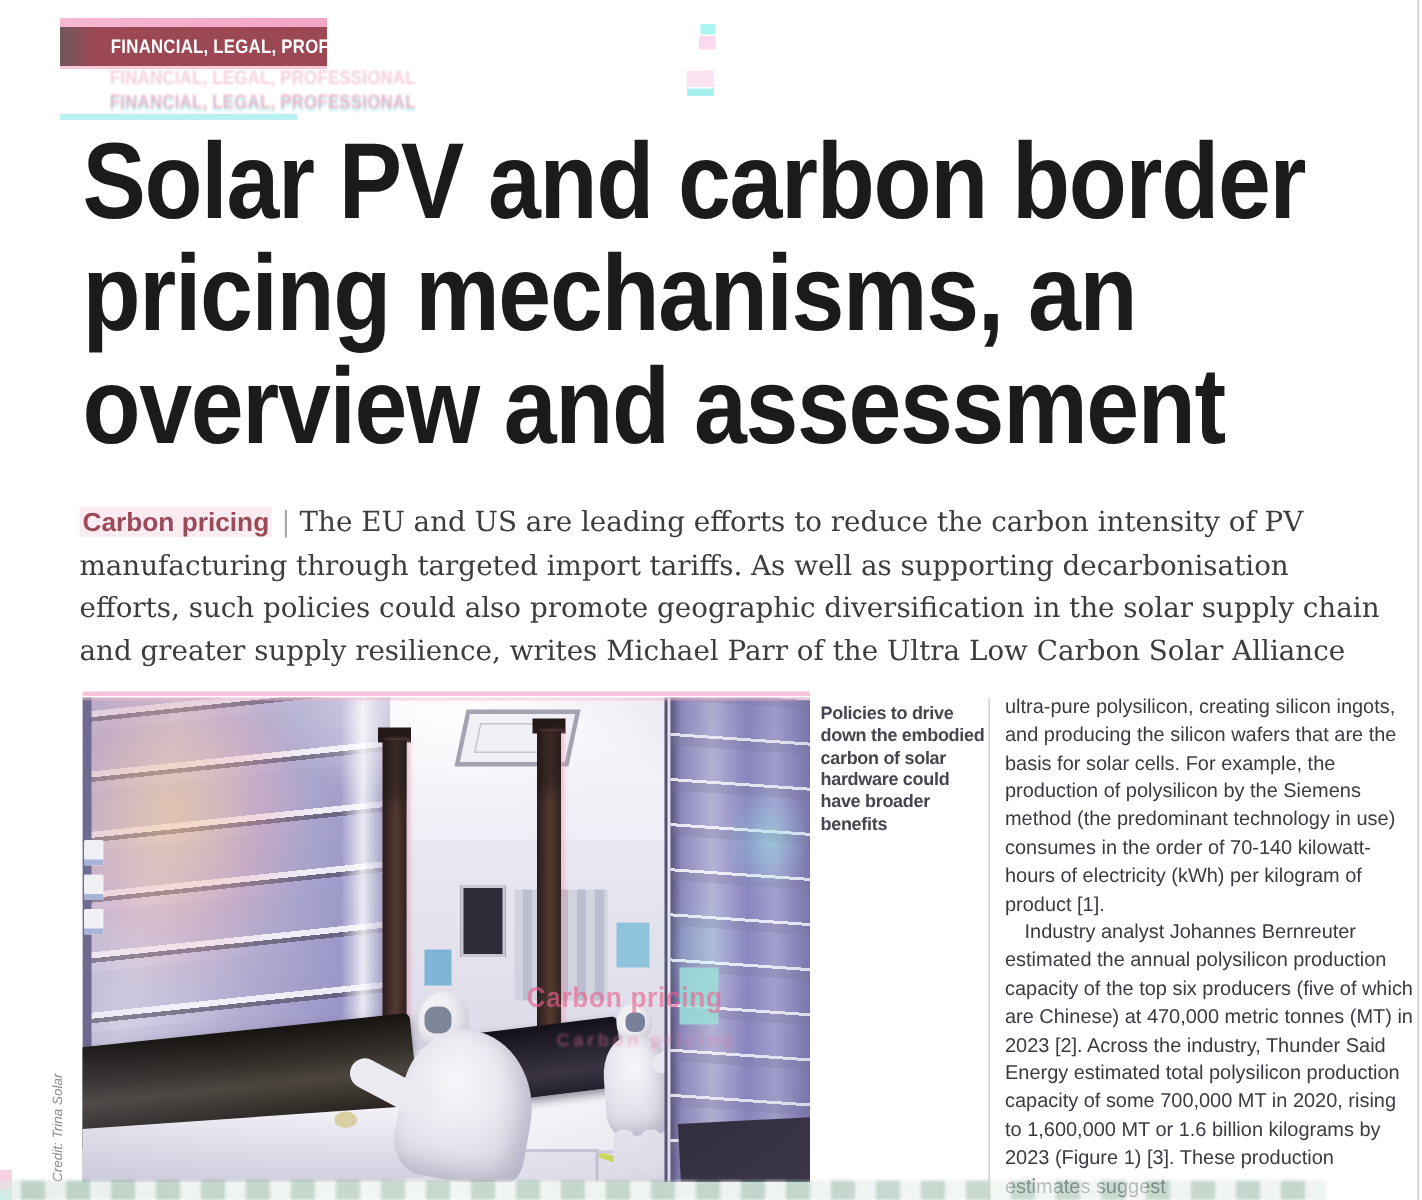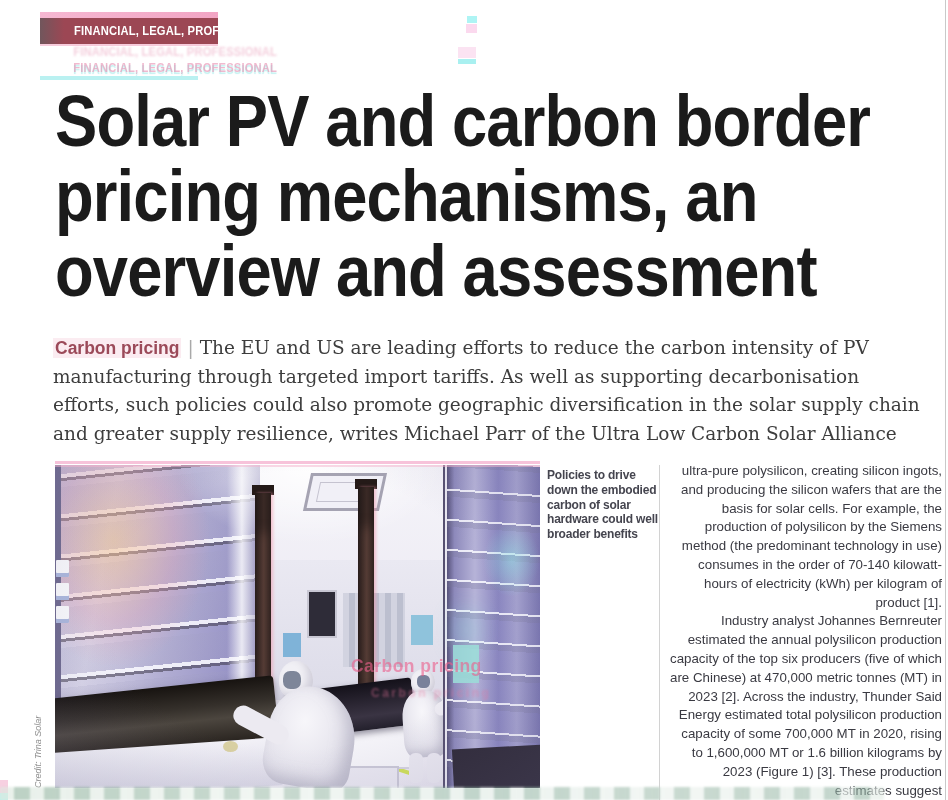--- a/index.html
+++ b/index.html
@@ -160,21 +160,21 @@
   
   .caption{position:absolute; left:547px; top:468px; width:112px;
     font-weight:bold; font-size:12px; line-height:14.8px; color:#45454f; letter-spacing:-0.2px;}
 
   
   .col-divider{position:absolute; left:659px; top:465px; width:1px; height:335px; background:#d2d2d2;}
 
   
   .article-col{position:absolute; left:670px; top:462px; width:272px;
     font-size:13.3px; line-height:18.8px; color:#3a3a42;}
-  .article-col p{margin:0;text-align:right;}
+  .article-col p{margin:0;}
   .article-col p.indent{text-indent:13px;}
 
   
   .bottom-glitch{position:absolute; left:0; top:787px; width:884px; height:13px;
     background:
       repeating-linear-gradient(90deg, rgba(255,255,255,0.45) 0 14px, rgba(120,160,140,0.28) 14px 30px),
       linear-gradient(90deg, rgba(140,180,150,0.35), rgba(200,220,205,0.45) 30%,
         rgba(170,200,185,0.4) 55%, rgba(210,225,215,0.5) 75%, rgba(180,205,190,0.4));
     filter:blur(1px);}
   .bl-pink{position:absolute; left:0; top:780px; width:8px; height:13px; background:rgba(240,170,200,0.55);}
@@ -264,21 +264,21 @@
     <div class="ph-right"></div>
     <div class="ph-right-cyan"></div>
     <div class="ph-right-dark"></div>
     <div class="ph-ghost1">Carbon pricing</div>
     <div class="ph-ghost2">Carbon pricing</div>
     <div class="ph-vignette"></div>
   </div>
 
   <div class="photo-credit">Credit: Trina Solar</div>
 
-  <div class="caption">Policies to drive down the embodied carbon of solar hardware could well broader benefits</div>
+  <div class="caption">Policies to drive down the embodied carbon of solar hardware could have broader benefits</div>
 
   <div class="col-divider"></div>
 
   <div class="article-col">
     <p>ultra-pure polysilicon, creating silicon ingots, and producing the silicon wafers that are the basis for solar cells. For example, the production of polysilicon by the Siemens method (the predominant technology in use) consumes in the order of 70-140 kilowatt-hours of electricity (kWh) per kilogram of product [1].</p>
     <p class="indent">Industry analyst Johannes Bernreuter estimated the annual polysilicon production capacity of the top six producers (five of which are Chinese) at 470,000 metric tonnes (MT) in 2023 [2]. Across the industry, Thunder Said Energy estimated total polysilicon production capacity of some 700,000 MT in 2020, rising to 1,600,000 MT or 1.6 billion kilograms by 2023 (Figure 1) [3]. These production estimates suggest</p>
   </div>
 
   <div class="bl-pink"></div>
   <div class="bl-teal"></div>

